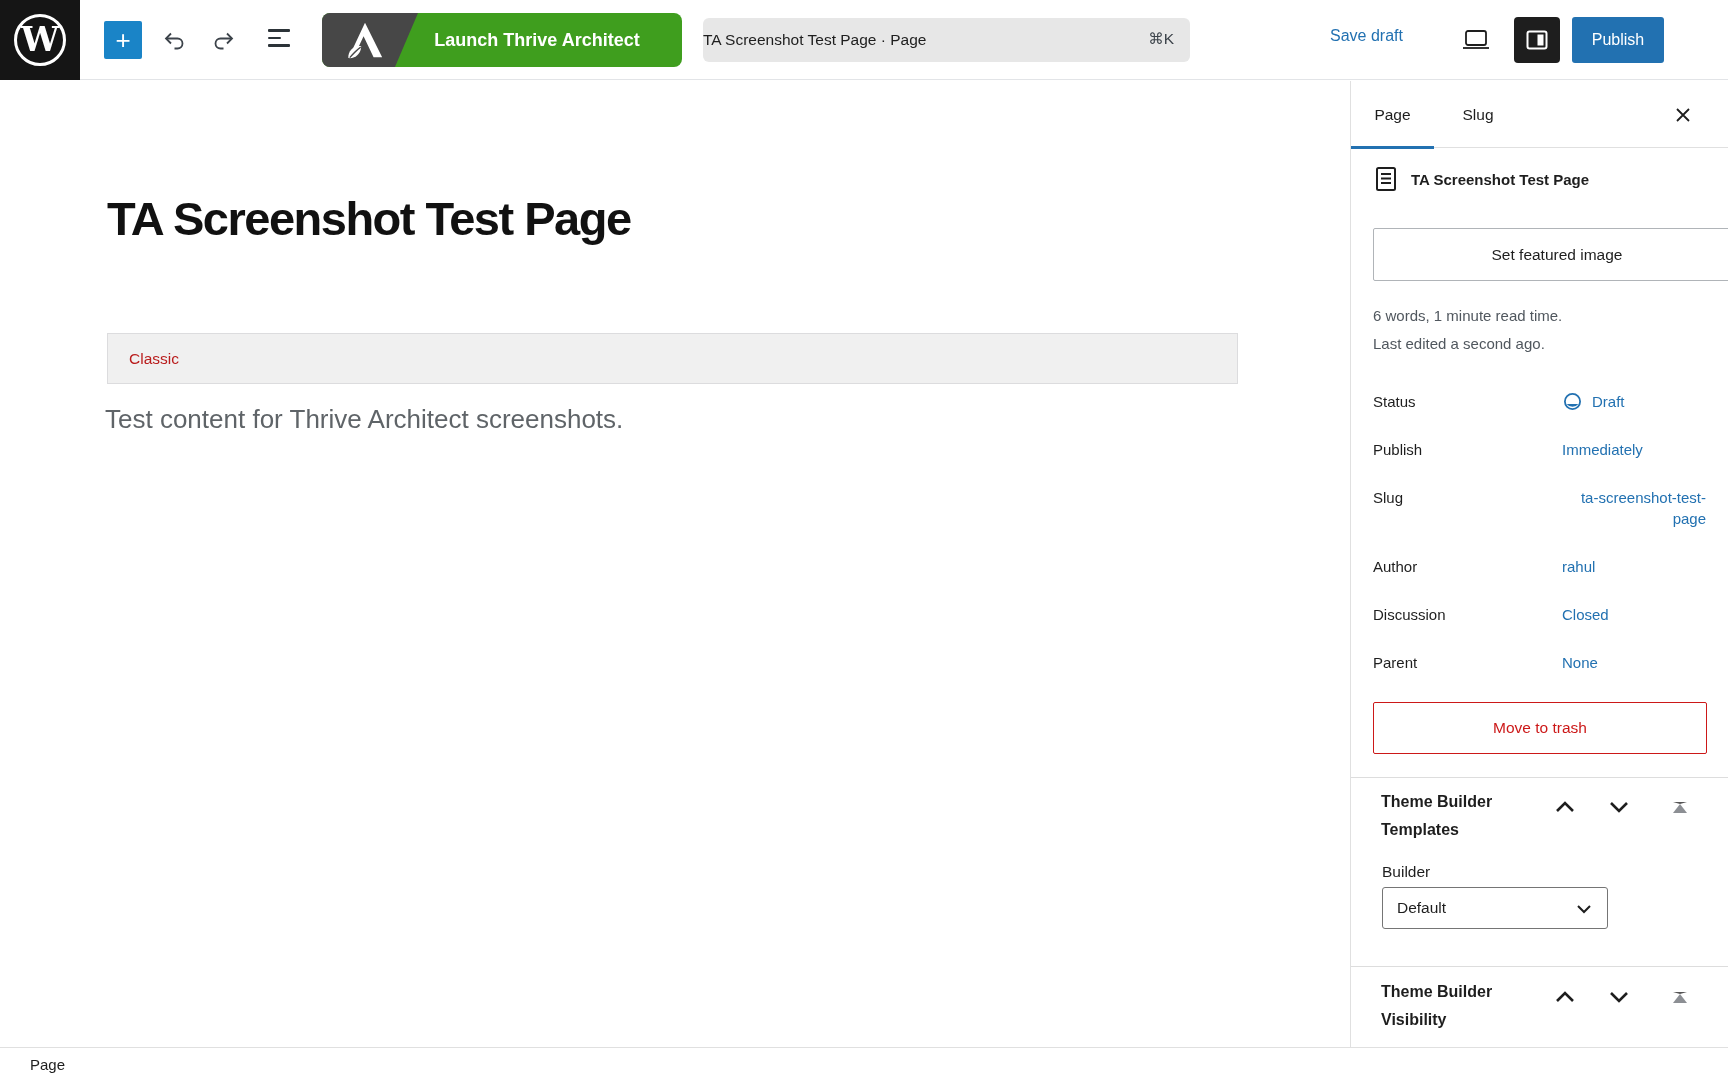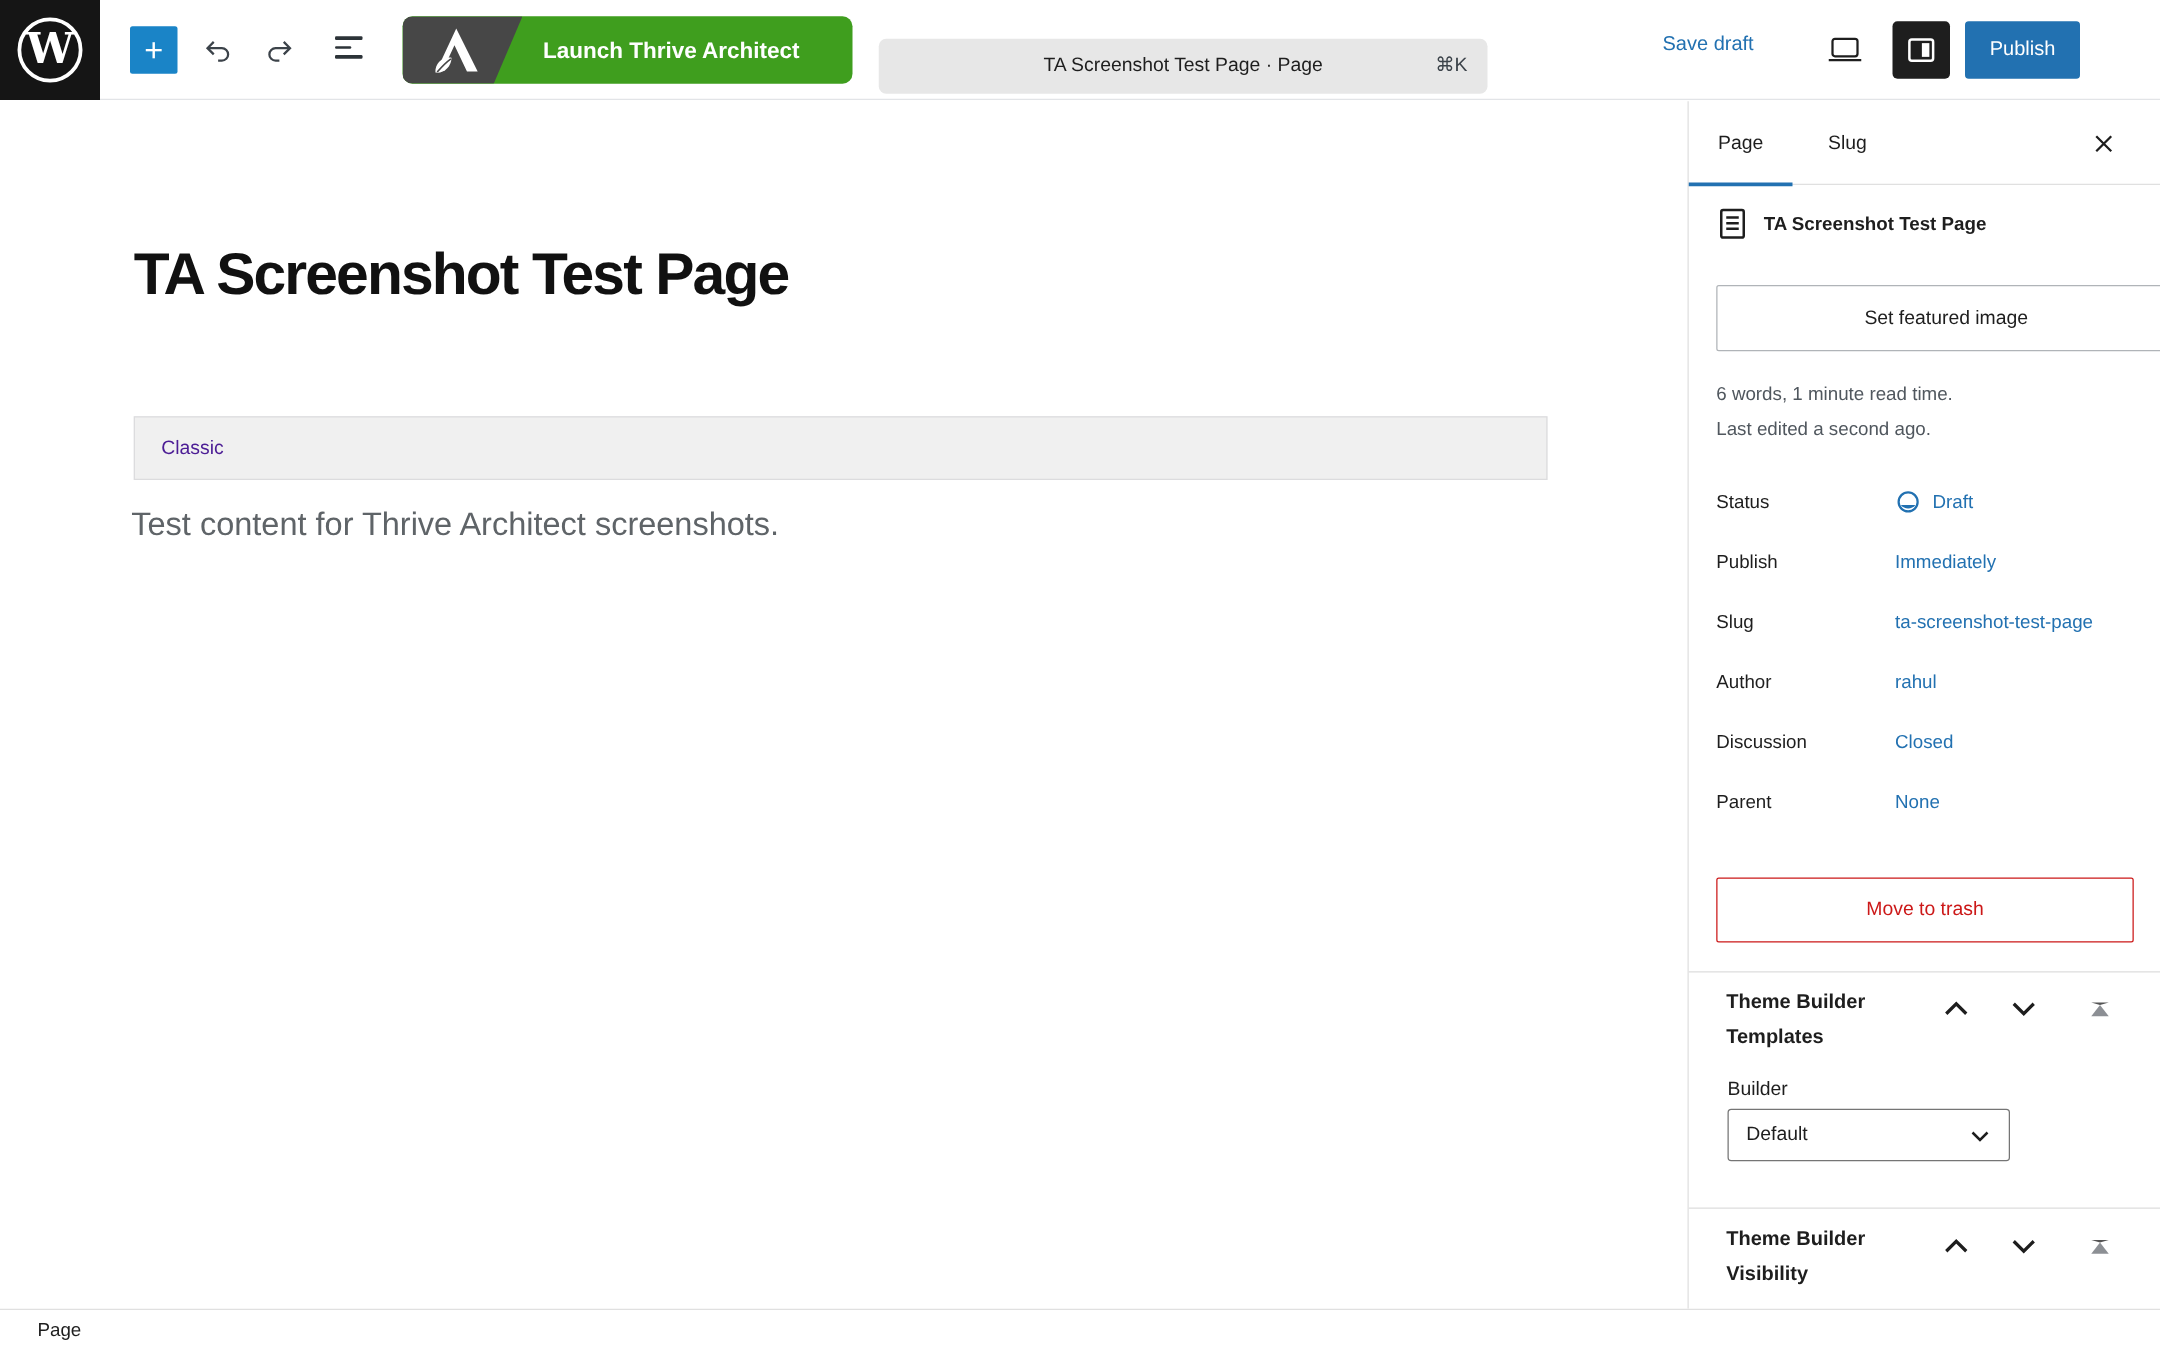--- a/index.html
+++ b/index.html
@@ -18,36 +18,36 @@
   .undo-btn { left:160px; top:28px; }
   .redo-btn { left:212px; top:28px; }
   .listview-btn { left:268px; top:29px; }
   .lv-line { display:block; height:2.5px; background:#2c3338; border-radius:1px; margin-bottom:5px; }
   .lv-1 { width:22px; } .lv-2 { width:13px; } .lv-3 { width:22px; }
 
   .thrive-btn { position:absolute; left:322px; top:13px; width:360px; height:54px; border:none; border-radius:8px; background:#3f9e1e; cursor:pointer; overflow:hidden; display:flex; align-items:center; }
   .thrive-dark { position:absolute; left:0; top:0; width:96px; height:54px; background:#474747; clip-path:polygon(0 0,100% 0,76% 100%,0 100%); display:flex; align-items:center; justify-content:flex-start; padding-left:22px; }
   .thrive-label { position:relative; width:100%; text-align:center; padding-left:70px; color:#fff; font-size:18px; font-weight:bold; }
 
-  .command-pill { position:absolute; left:703px; top:31px; width:487px; height:44px; background:#e7e7e7; border:none; border-radius:6px; cursor:pointer; display:flex; align-items:center; justify-content:center; }
+  .command-pill { position:absolute; left:703px; top:18px; width:487px; height:44px; background:#e7e7e7; border:none; border-radius:6px; cursor:pointer; display:flex; align-items:center; justify-content:flex-start; }
   .command-text { font-size:15.5px; color:#1e1e1e; }
   .command-kbd { position:absolute; right:16px; top:12px; font-size:15.5px; color:#3c434a; }
 
   .savedraft-btn { position:absolute; left:1330px; top:27px; background:none; border:none; color:#2271b1; font-size:16px; cursor:pointer; }
   .preview-btn { left:1459px; top:25px; }
   .panel-toggle-btn { position:absolute; left:1514px; top:17px; width:46px; height:46px; background:#1e1e1e; border:none; border-radius:4px; cursor:pointer; display:flex; align-items:center; justify-content:center; }
   .publish-btn { position:absolute; left:1572px; top:17px; width:92px; height:46px; background:#2271b1; color:#fff; border:none; border-radius:3px; font-size:16px; cursor:pointer; }
   .kebab-btn { position:absolute; left:1678px; top:22px; width:36px; height:36px; background:none; border:none; cursor:pointer; }
   .kebab-dot { width:4.5px; height:4.5px; border-radius:50%; background:#1e1e1e; margin:3.5px auto; }
 
   
   .canvas { position:absolute; left:0; top:81px; width:1350px; height:966px; background:#fff; }
   .post-title { position:absolute; left:107px; top:110px; font-size:47px; font-weight:bold; letter-spacing:-1.5px; color:#111; }
   .classic-bar { position:absolute; left:107px; top:252px; width:1131px; height:51px; background:#f0f0f0; border:1px solid #dcdcde; display:flex; align-items:center; padding-left:21px; cursor:pointer; }
-  .classic-label { font-size:15.5px; color:#4c1d95; }
+  .classic-label { font-size:15.5px; color:#b91c1c; }
   .body-text { position:absolute; left:105px; top:323px; font-size:26px; color:#5f6468; }
 
   
   .sidebar { position:absolute; left:1350px; top:81px; width:378px; height:966px; background:#fff; border-left:1px solid #e0e0e0; }
   .sb-tabs { position:absolute; left:0; top:0; width:100%; height:67px; border-bottom:1px solid #e0e0e0; }
   .sb-tab { position:absolute; top:0; height:67px; background:none; border:none; font-size:15.5px; color:#1e1e1e; cursor:pointer; }
   .sb-tab-page { left:0; width:83px; font-weight:500; }
   .sb-tab-page::after { content:""; position:absolute; left:0; bottom:-1px; width:100%; height:3px; background:#2271b1; }
   .sb-tab-block { left:83px; width:88px; }
   .sb-close-btn { position:absolute; right:22px; top:17px; width:34px; height:34px; background:none; border:none; cursor:pointer; color:#1e1e1e; }
@@ -55,21 +55,21 @@
   .doc-row { position:absolute; left:22px; right:20px; top:84px; display:flex; align-items:center; }
   .doc-title { font-size:15px; font-weight:bold; margin-left:12px; }
   .doc-kebab { margin-left:auto; background:none; border:none; cursor:pointer; padding:4px; }
   .doc-kebab .kebab-dot { width:4px; height:4px; margin:3px auto; }
 
   .featured-btn { position:absolute; left:22px; top:147px; width:368px; height:53px; background:#fff; border:1px solid #b0b4b8; border-radius:2px; font-size:15.5px; color:#1e1e1e; cursor:pointer; }
 
   .sb-meta { position:absolute; left:22px; top:221px; font-size:15px; color:#50575e; line-height:28px; }
 
   .sb-rows { position:absolute; left:22px; top:310px; right:22px; }
-  .sb-row { display:grid; grid-template-columns:143px 1fr; margin-bottom:27px; }
+  .sb-row { display:grid; grid-template-columns:143px 1fr; margin-bottom:27px;gap:46px; }
   .sb-row-label { font-size:15px; color:#1e1e1e; line-height:21px; }
   .sb-row-value { font-size:15px; line-height:21px; }
   .sb-link { background:none; border:none; color:#2271b1; font-size:15px; text-align:right; cursor:pointer; padding:0; line-height:21px; }
   .status-val { display:flex; align-items:center; gap:9px; }
 
   .trash-btn { position:absolute; left:22px; top:621px; width:334px; height:52px; background:#fff; border:1px solid #cc1818; border-radius:2px; color:#cc1818; font-size:15.5px; cursor:pointer; }
 
   .sb-divider { position:absolute; left:0; width:100%; height:1px; background:#ddd; border:none; }
   .div-1 { top:696px; } .div-2 { top:885px; }
 

